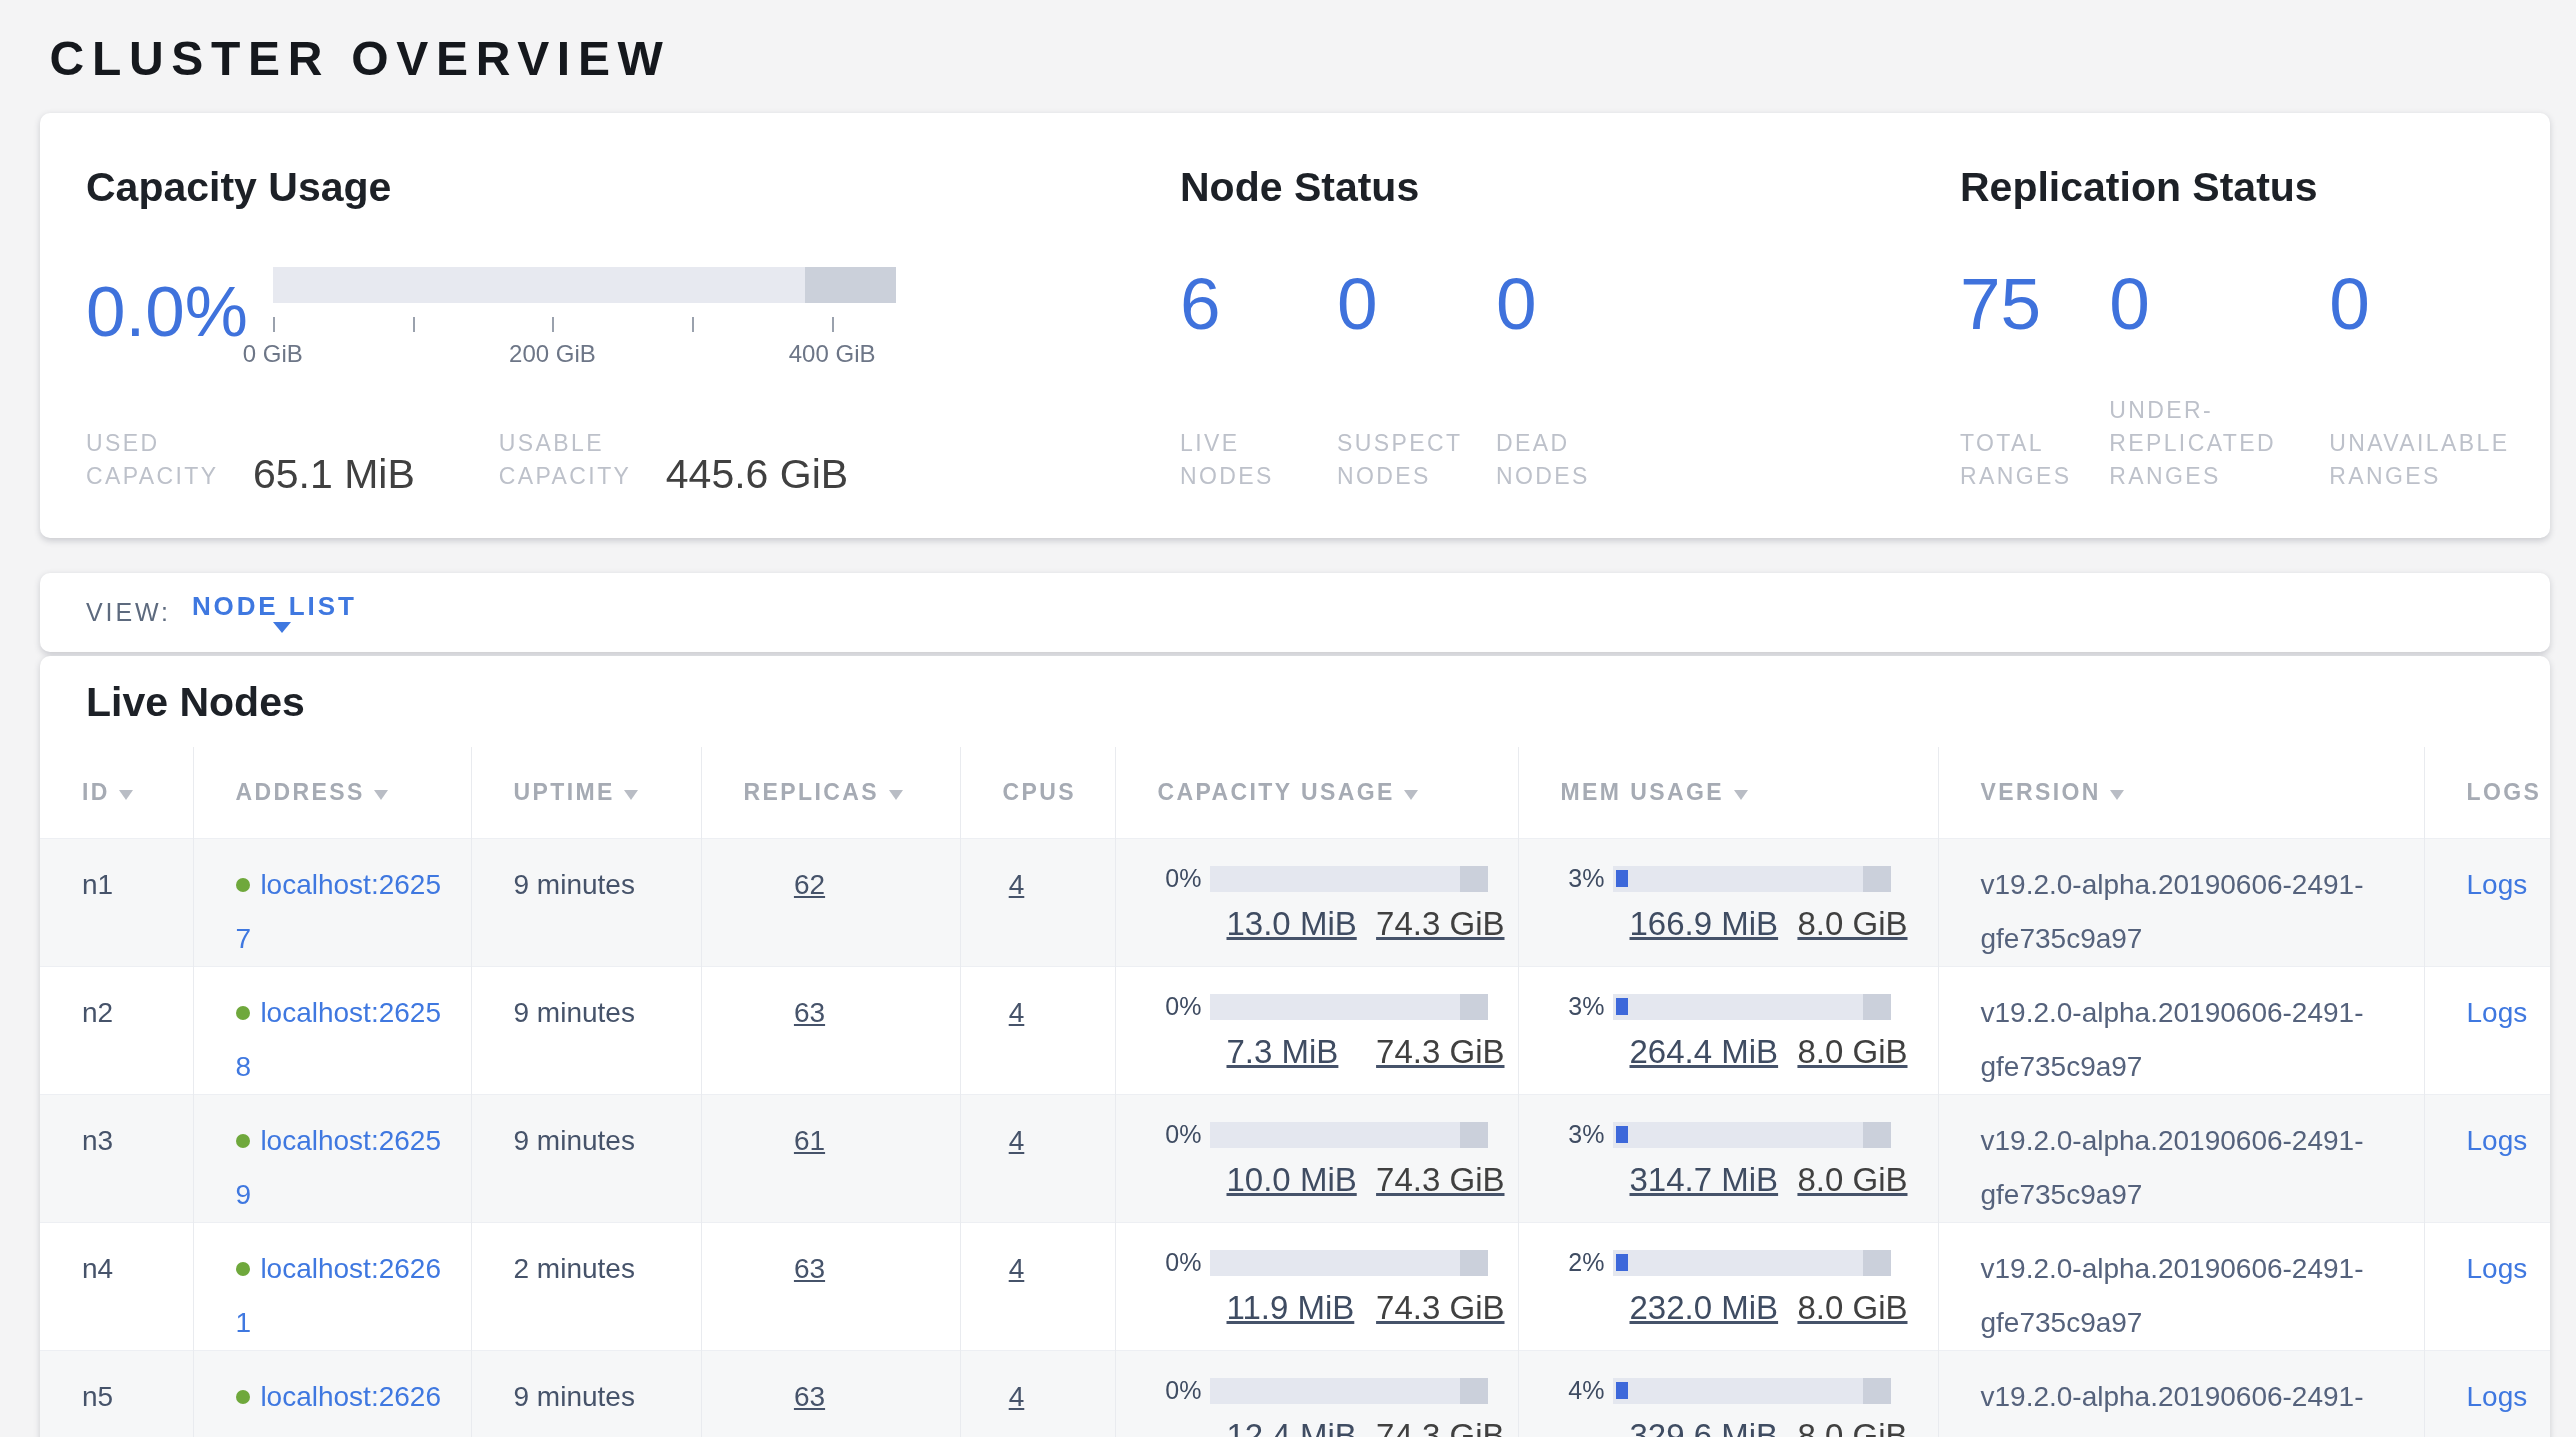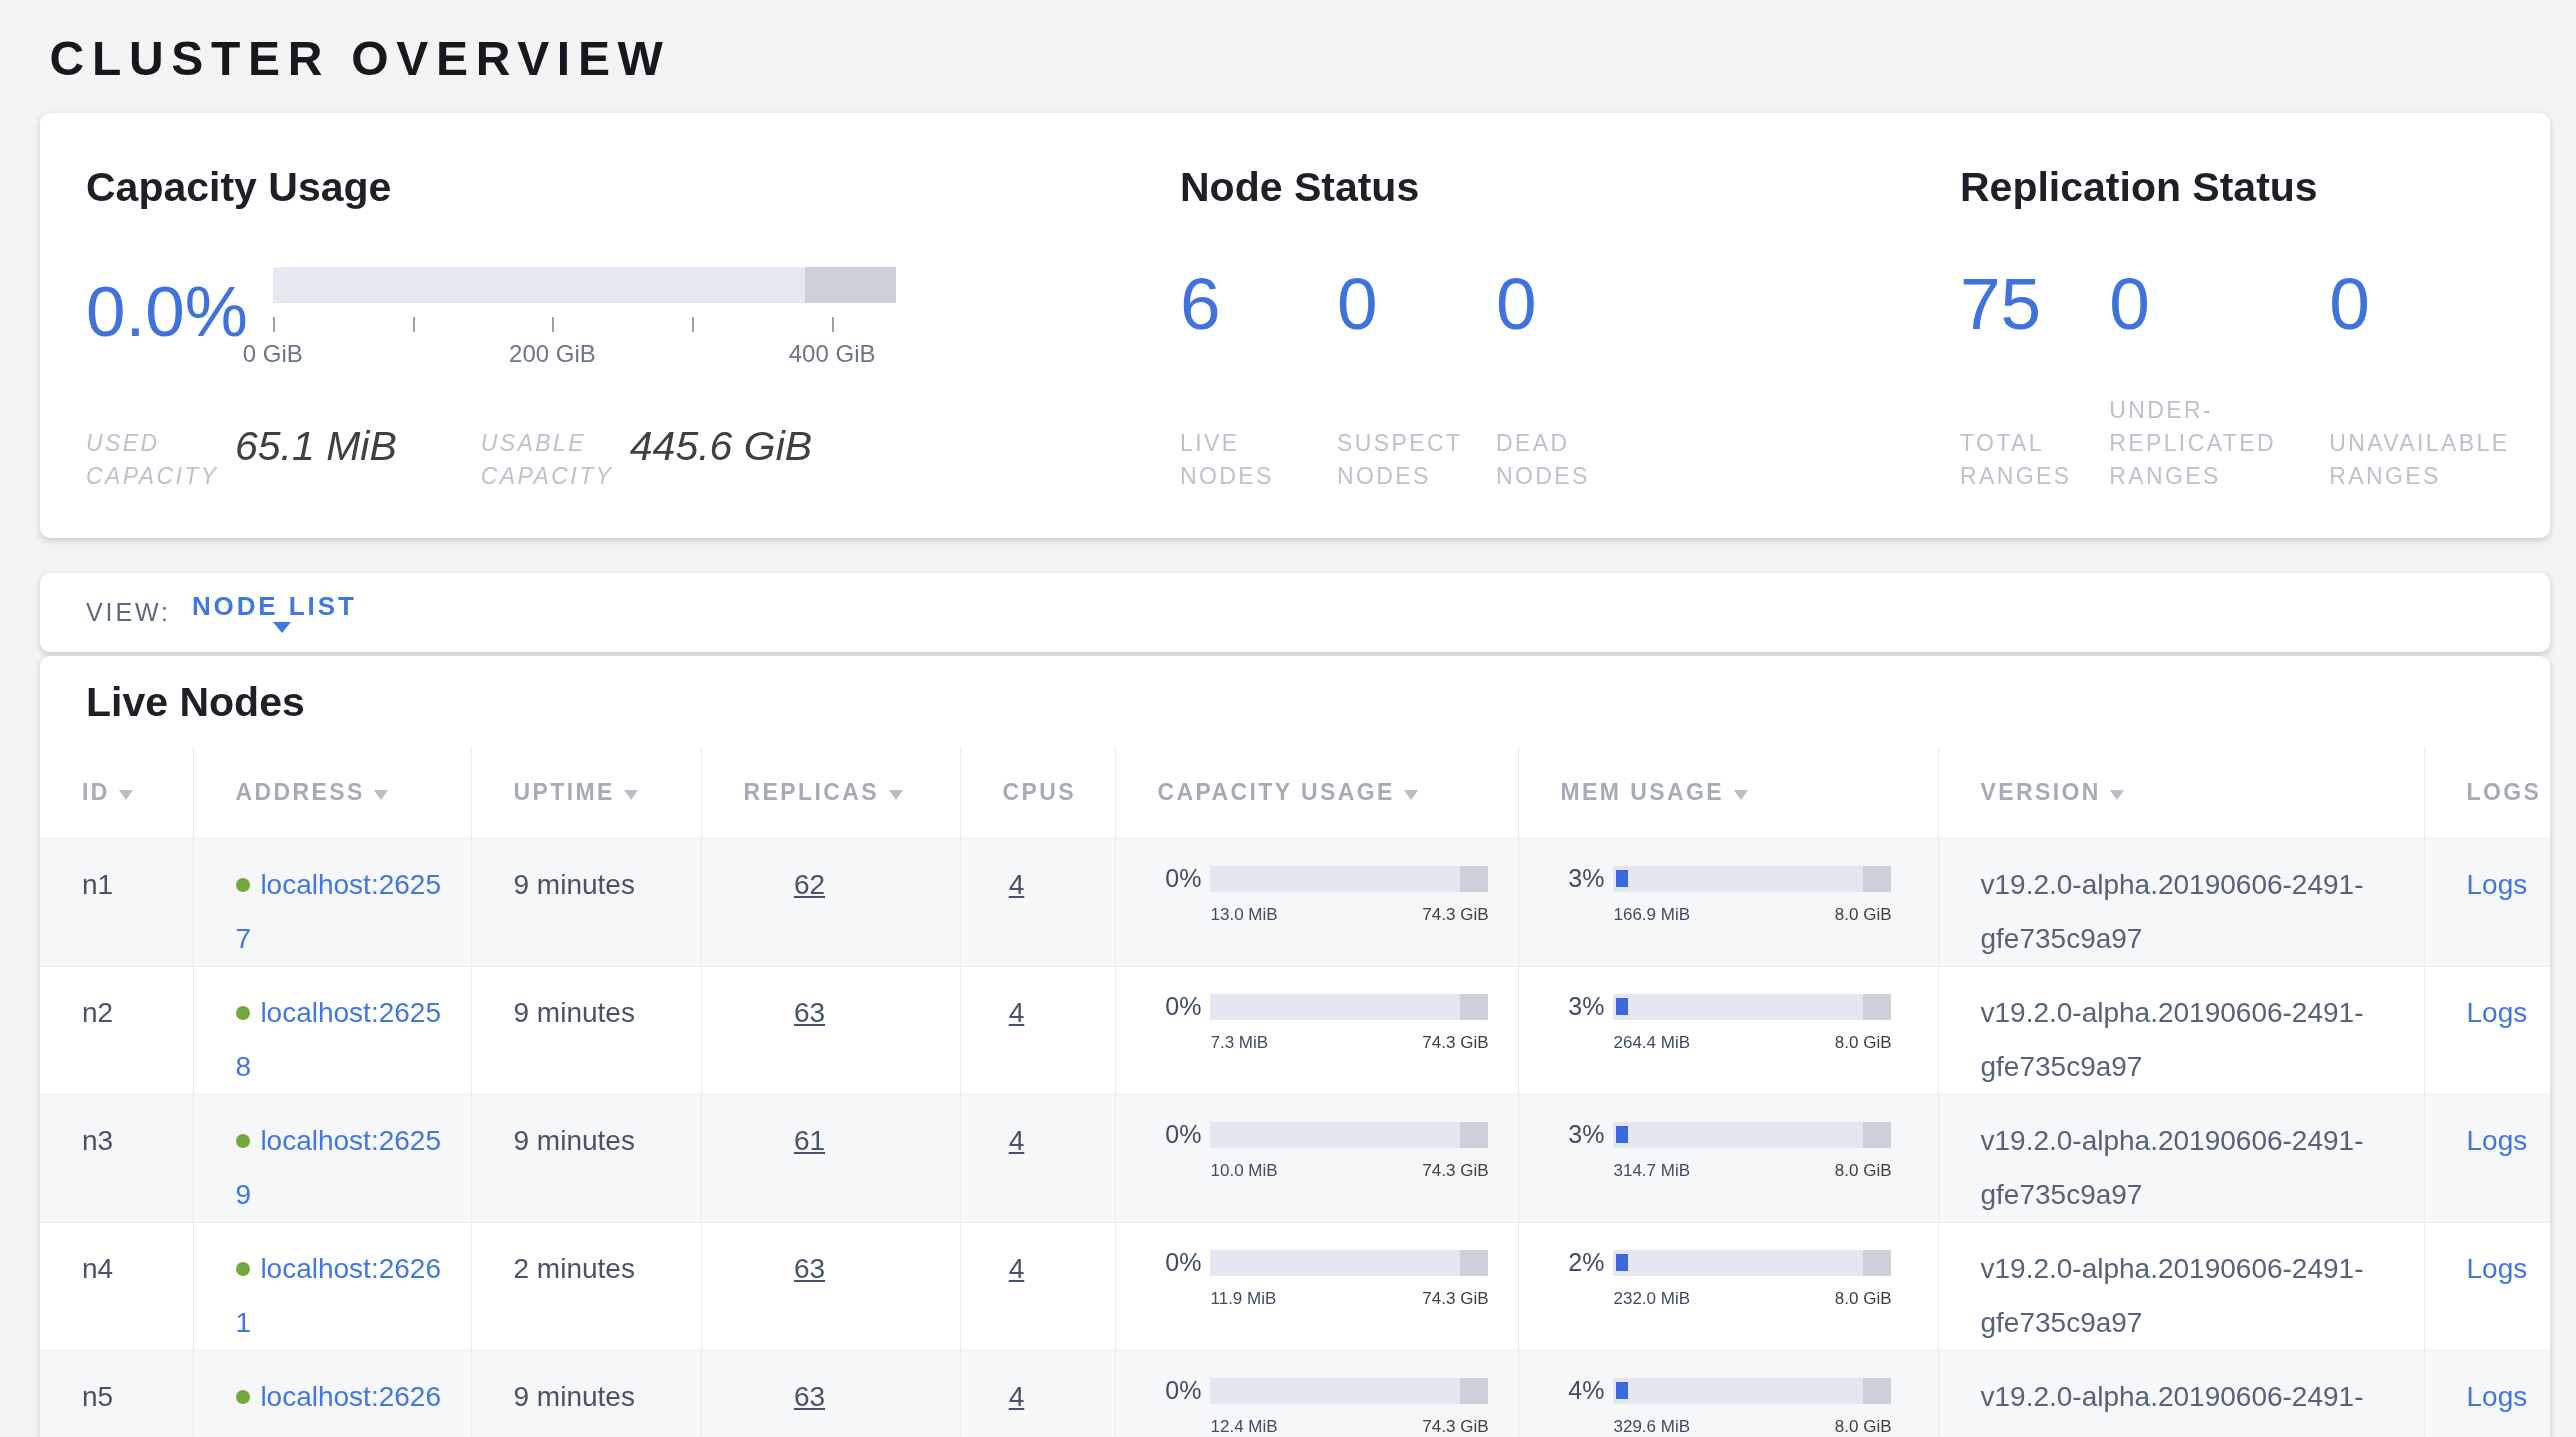--- a/index.html
+++ b/index.html
@@ -27,21 +27,21 @@
   .section-heading { font-size:41px; font-weight:700; color:#1d2127; line-height:1; }
   .cap-row { display:flex; gap:25px; margin-top:59px; align-items:flex-start; }
   .big-pct { font-size:71px; font-weight:500; color:#3f72dc; line-height:1; min-width:132px; margin-top:9.6px; }
   .bigbar-col { width:623px; }
   .bigbar { position:relative; height:36px; width:623px; background:#e7e9f0; }
   .bigbar-cap { position:absolute; top:0; bottom:0; right:0; background:#cbd0da; }
   .axis { position:relative; height:50px; margin-top:14.4px; width:623px; }
   .tick { position:absolute; top:0; width:1.9px; height:14.4px; background:#9aa1ad; }
   .tick-label { position:absolute; top:23px; transform:translateX(-50%); font-size:24px; color:#6d7687; white-space:nowrap; }
   .capstats { display:flex; gap:84px; margin-top:auto; align-items:flex-end; }
-  .capstat { display:flex; align-items:flex-start; gap:3px;font-style:italic; }
+  .capstat { display:flex; align-items:flex-end; gap:21px; }
   .capstat-label { font-size:23px; letter-spacing:2.4px; color:#bdc1ca; line-height:1.45; max-width:146px; text-transform:uppercase; }
   .capstat-value { font-size:41px; color:#404040; line-height:.95; font-weight:500; }
   .stats-row { display:flex; margin-top:59px; flex:1; }
   .stat { display:flex; flex-direction:column; }
   .stat-value { font-size:73px; font-weight:500; color:#3f72dc; line-height:1; }
   .stat-label { margin-top:auto; font-size:23px; letter-spacing:2.4px; color:#bdc1ca; line-height:1.45; text-transform:uppercase; }
   .nodes .stat:nth-child(1){width:157px;} .nodes .stat:nth-child(2){width:159px;}
   .nodes .stat-label{max-width:127px;}
   .repl .stat:nth-child(1){width:160px;} .repl .stat:nth-child(2){width:236px;}
   .repl .stat:nth-child(1) .stat-label{max-width:127px;}
@@ -75,21 +75,21 @@
   .addr-wrap { max-width:211px; word-break:break-all; }
   a.link { color:#3f78e0; text-decoration:none; cursor:pointer; }
   .dot { width:14.4px; height:14.4px; border-radius:50%; background:#6fa83c; display:inline-block; margin-right:10.5px; position:relative; top:-1.9px; }
   .version-text { max-width:426px; color:#55627c; overflow-wrap:break-word; }
   td.meter-td { padding-top:25px; line-height:normal; }
   .meter-row { display:flex; align-items:center; gap:8.6px; }
   .meter-pct { width:44px; text-align:right; font-size:25px; color:#3f4c62; flex:none; }
   .meter-bar { position:relative; width:278px; height:26px; background:#e4e7ef; flex:none; }
   .meter-cap { position:absolute; right:0; top:0; bottom:0; width:10%; background:#cbd0db; }
   .meter-fill { position:absolute; left:2.9px; top:4.8px; bottom:4.8px; background:#3d68da; }
-  .meter-vals { margin-left:53px; width:278px; display:flex; justify-content:space-between; font-size:17px; margin-top:11.5px; }
+  .meter-vals { margin-left:69px; width:278px; display:flex; justify-content:space-between; font-size:33px; margin-top:11.5px;text-decoration:underline; }
   .meter-used { color:#3f4c62; }
   .meter-total { color:#404040; }
 </style>
 </head>
 <body>
 
 <div class="page-title">CLUSTER OVERVIEW</div>
 
 <div class="card summary">
 

